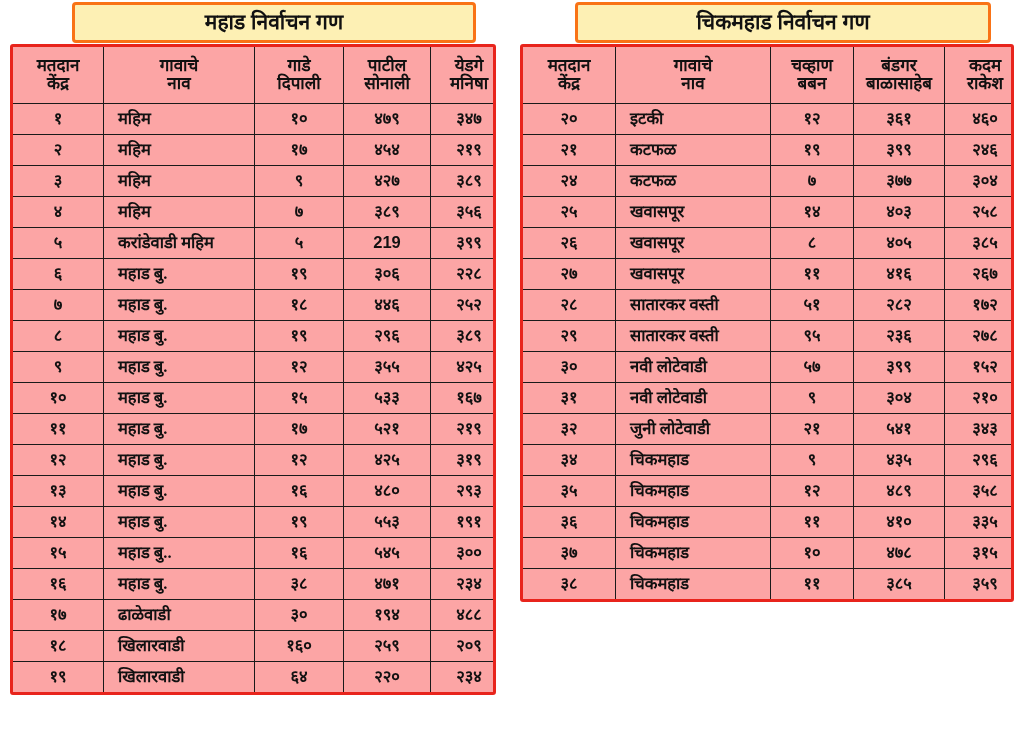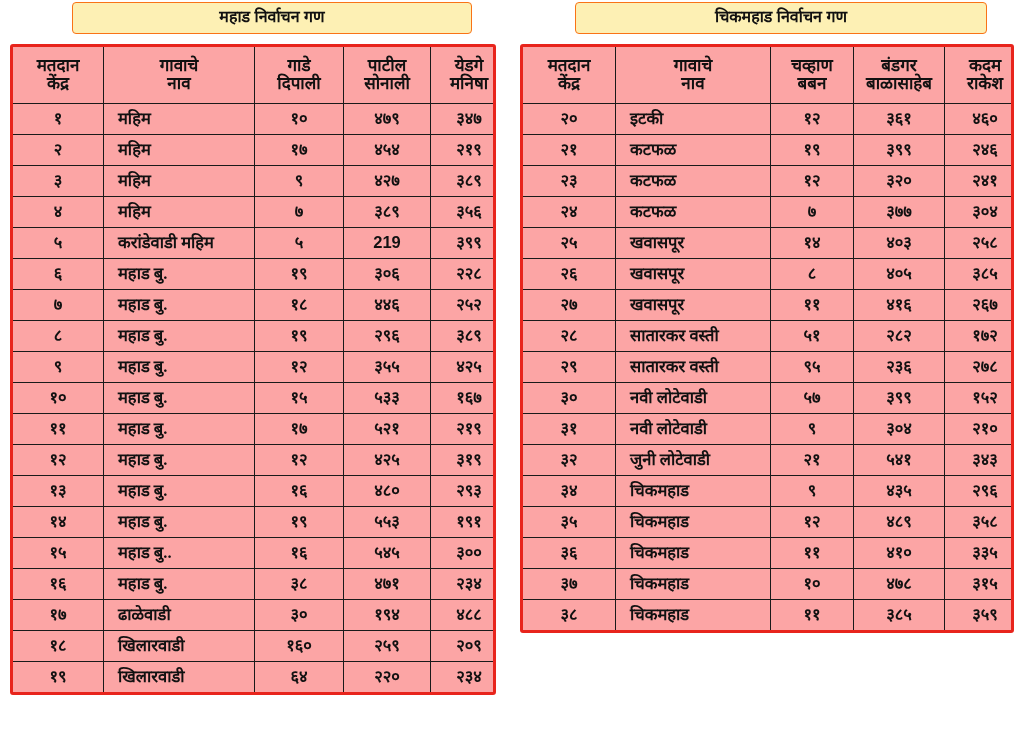--- a/index.html
+++ b/index.html
@@ -20,24 +20,24 @@
     position: absolute;
     top: 0;
   }
   .panel-left  { left: 10px;  width: 486px; }
   .panel-right { left: 520px; width: 494px; }
 
   .title-banner {
     position: absolute;
     top: 2px;
     background: #fdf0b4;
-    border: 1px solid #f97316;
+    border: 3px solid #f97316;
     border-radius: 4px;
     text-align: center;
-    font-size: 16px;
+    font-size: 21px;
     font-weight: bold;
     color: #111;
     padding: 5px 0 7px 0;
     line-height: 1.1;
     z-index: 3;
   }
   .panel-left .title-banner  { left: 62px;  width: 398px; }
   .panel-right .title-banner { left: 55px;  width: 410px; }
 
   .tbl-wrap {
@@ -308,27 +308,20 @@
               <td class="col-e">४६०</td>
             </tr>
             <tr>
               <td class="col-a">२१</td>
               <td class="col-b village">कटफळ</td>
               <td class="col-c">१९</td>
               <td class="col-d">३९९</td>
               <td class="col-e">२४६</td>
             </tr>
             <tr>
-              <td class="col-a">२३</td>
-              <td class="col-b village">कटफळ</td>
-              <td class="col-c">१२</td>
-              <td class="col-d">३२०</td>
-              <td class="col-e">२४१</td>
-            </tr>
-            <tr>
               <td class="col-a">२४</td>
               <td class="col-b village">कटफळ</td>
               <td class="col-c">७</td>
               <td class="col-d">३७७</td>
               <td class="col-e">३०४</td>
             </tr>
             <tr>
               <td class="col-a">२५</td>
               <td class="col-b village">खवासपूर</td>
               <td class="col-c">१४</td>

